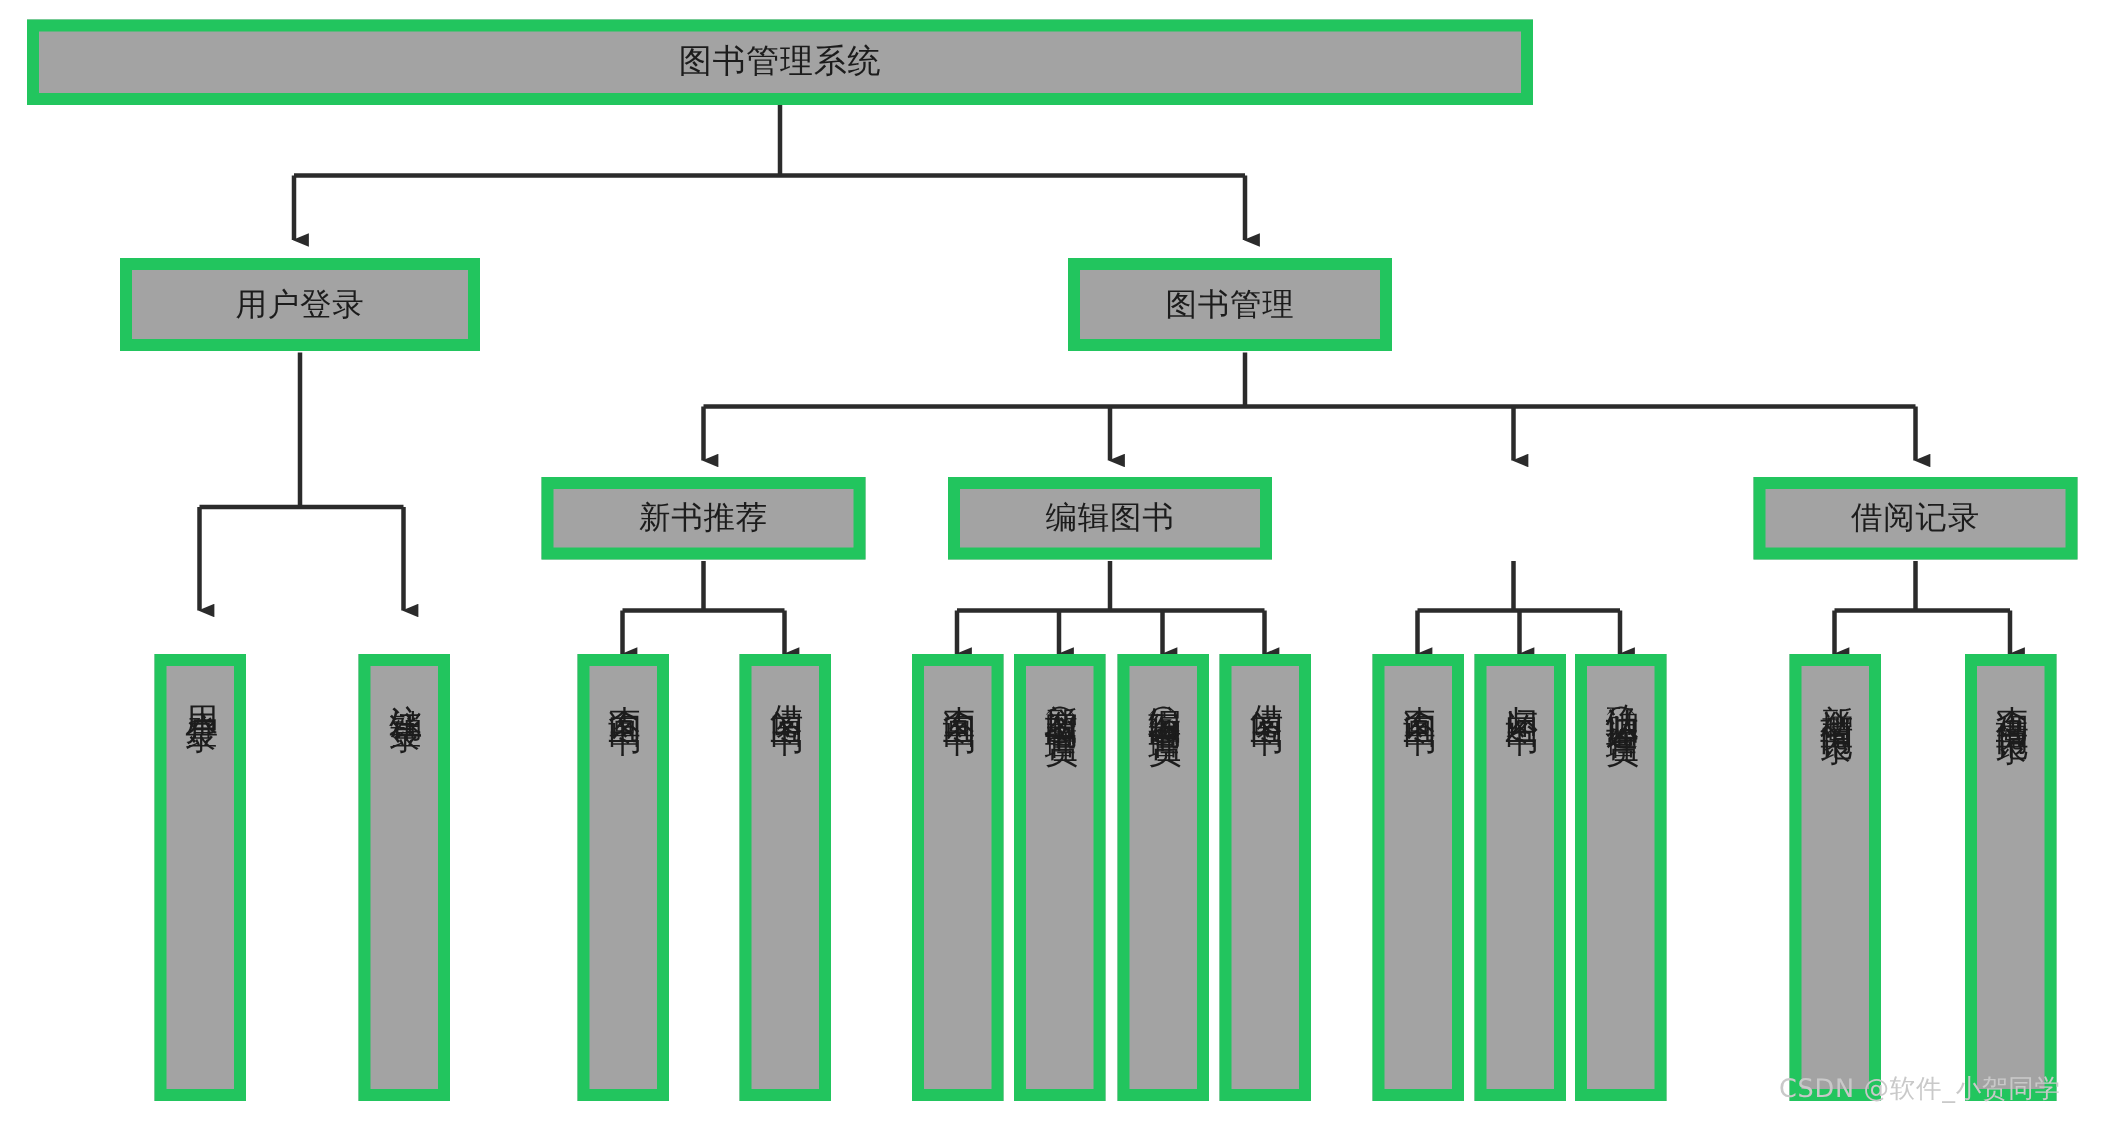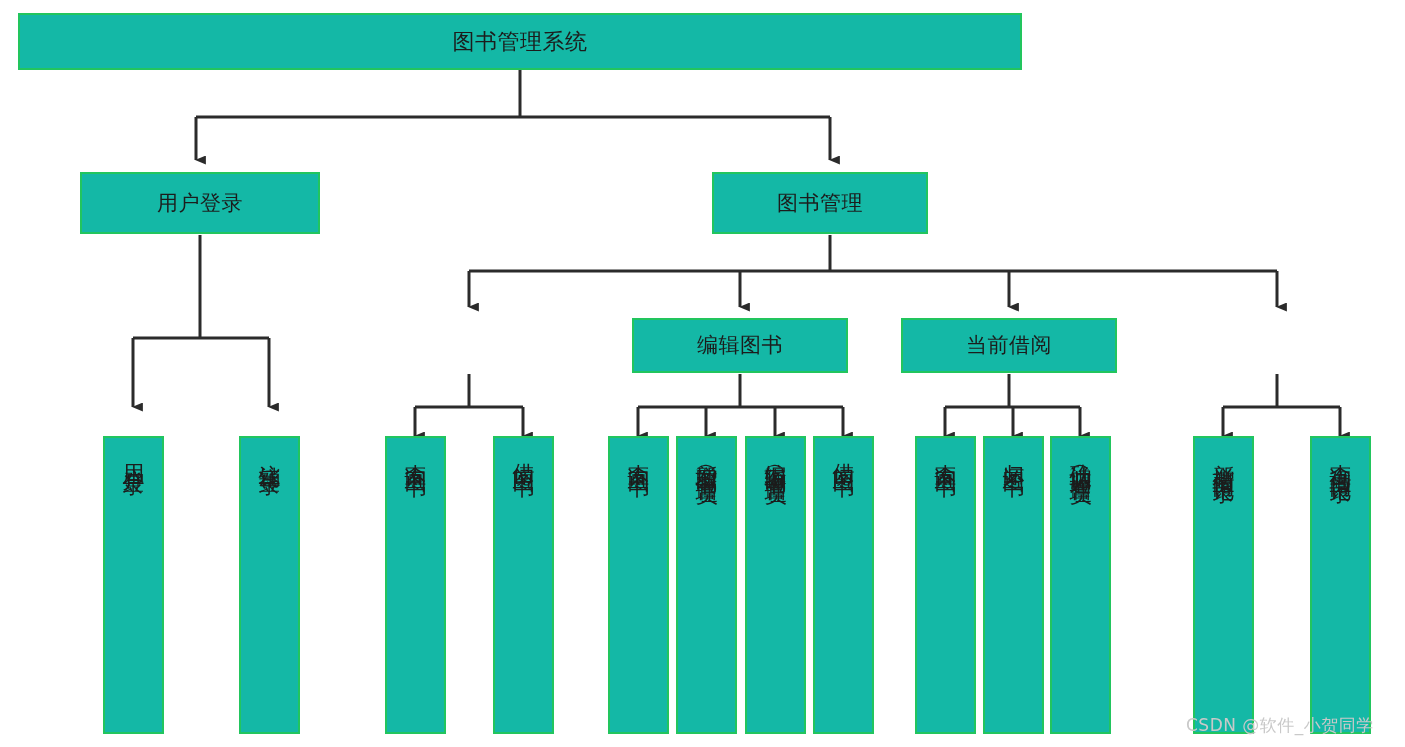--- a/index.html
+++ b/index.html
@@ -9,22 +9,22 @@
     background:#ffffff;
     font-family:"DejaVu Sans","Liberation Sans",sans-serif;
     overflow:hidden;
   }
   #diagram{position:relative;width:1405px;height:747px;}
   svg#wires{position:absolute;left:0;top:0;width:1405px;height:747px;}
 
   .node{
     position:absolute;
     box-sizing:border-box;
-    border:2px solid #22c55e;
-    background:#14b8a6;
+    border:8px solid #22c55e;
+    background:#a3a3a3;
     display:flex;
     align-items:center;
     justify-content:center;
     color:#1c1c1c;
   }
   .node .label{
     display:block;
     line-height:1.18;
     letter-spacing:0.5px;
     white-space:pre;
@@ -118,25 +118,28 @@
     <span class="label">图书管理系统</span>
   </div>
 
   <div class="node h-node" style="left:80px;top:172px;width:240px;height:62px;">
     <span class="label">用户登录</span>
   </div>
   <div class="node h-node" style="left:712px;top:172px;width:216px;height:62px;">
     <span class="label">图书管理</span>
   </div>
 
+  <div class="node h-node" style="left:361px;top:318px;width:216px;height:55px;">
+    <span class="label">新书推荐</span>
+  </div>
   <div class="node h-node" style="left:632px;top:318px;width:216px;height:55px;">
     <span class="label">编辑图书</span>
   </div>
-  <div class="node h-node" style="left:901px;top:318px;width:216px;height:55px;">
-    <span class="label">当前借阅</span>
+  <div class="node h-node" style="left:1169px;top:318px;width:216px;height:55px;">
+    <span class="label">借阅记录</span>
   </div>
 
   <div class="node v-node" style="left:103px;top:436px;width:61px;height:298px;">
     <span class="label">用户登录</span>
   </div>
   <div class="node v-node" style="left:239px;top:436px;width:61px;height:298px;">
     <span class="label">注销登录</span>
   </div>
 
   <div class="node v-node" style="left:385px;top:436px;width:61px;height:298px;">

